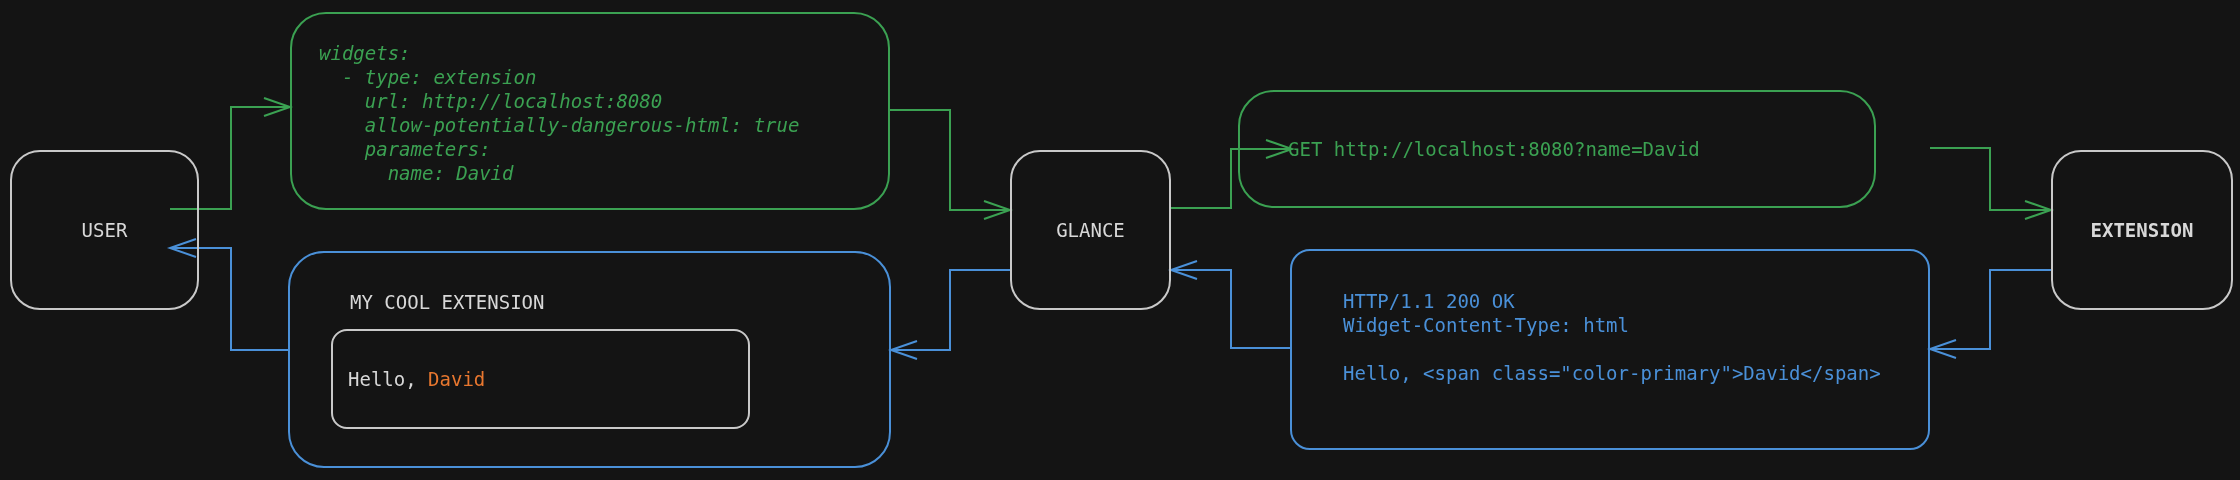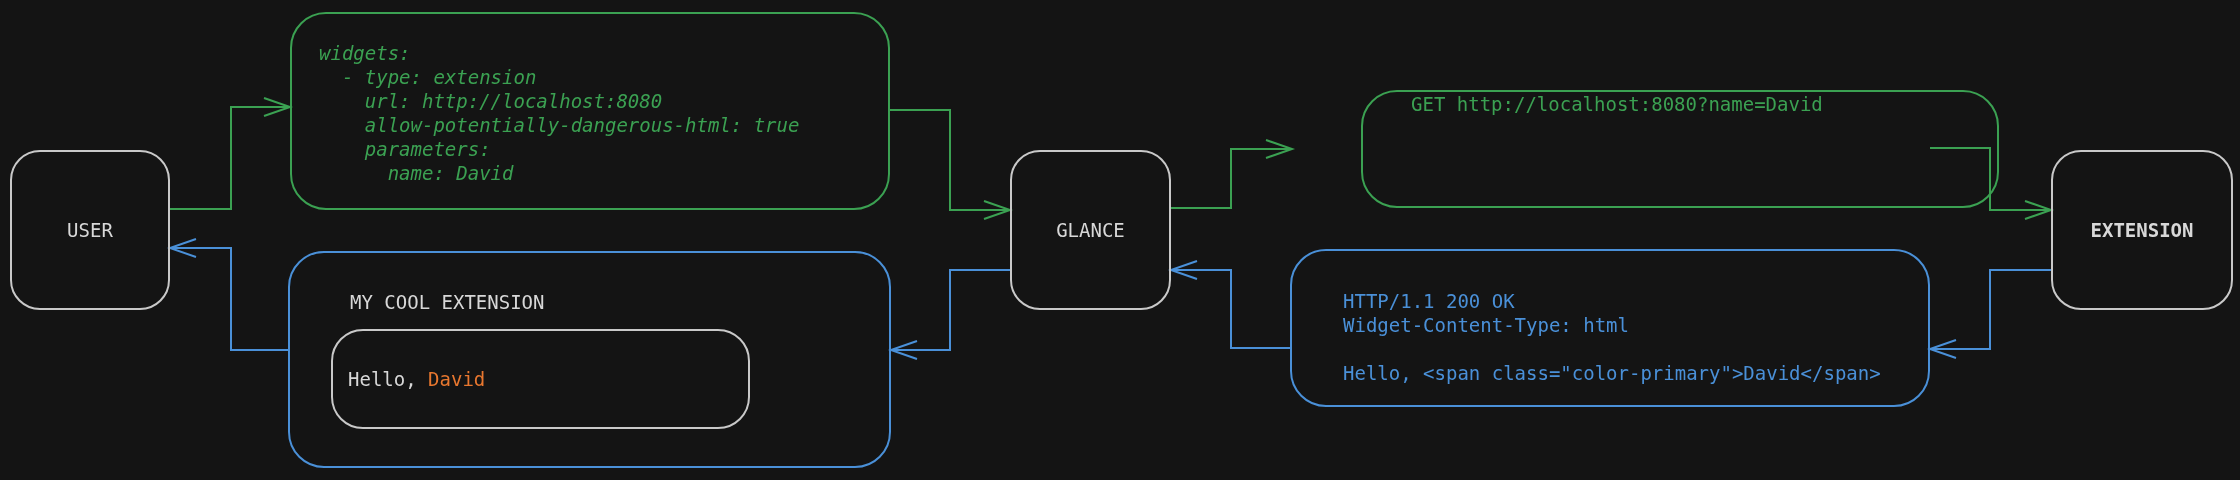--- a/index.html
+++ b/index.html
@@ -24,64 +24,65 @@
   }
   .node {
     position: absolute;
     border: 2px solid var(--gray-border);
     border-radius: 30px;
     display: flex;
     align-items: center;
     justify-content: center;
     color: var(--gray-text);
   }
-  #user-node      { left: 10px;   top: 150px; width: 160px; height: 160px; }
+  #user-node      { left: 10px;   top: 150px; width: 189px; height: 160px; }
   #glance-node    { left: 1010px; top: 150px; width: 161px; height: 160px; text-align: center; }
   #extension-node { left: 2051px; top: 150px; width: 182px; height: 160px; font-weight: bold; }
 
   .big-box {
     position: absolute;
     border-radius: 36px;
     border: 2px solid;
   }
   #config-box {
     left: 290px; top: 12px; width: 600px; height: 198px;
     border-color: var(--green);
     color: var(--green);
     padding: 27px 0 0 27px;
     font-style: italic;
   }
   #request-box {
-    left: 1361px; top: 90px; width: 638px; height: 118px;
+    left: 1238px; top: 90px; width: 638px; height: 118px;
     border-color: var(--green);
     color: var(--green);
-    display: flex; align-items: flex-start;
+    display: flex; align-items: center;
     padding-left: 48px;
   }
   #response-box {
-    left: 1290px; top: 249px; width: 640px; height: 158px;
+    left: 1290px; top: 249px; width: 640px; height: 201px;
     border-color: var(--blue);
     color: var(--blue);
     padding: 38px 0 7px 51px;
+    border-radius: 20px;
   }
   #widget-box {
     left: 288px; top: 251px; width: 603px; height: 217px;
     border-color: var(--blue);
     color: var(--gray-text);
     padding-left: 16px;
   }
   #widget-title {
     position: absolute; left: 60px; top: 37px;
     height: 24px; line-height: 24px; white-space: pre;
   }
   #widget-inner-box {
     position: absolute; left: 41px; top: 76px;
     width: 419px; height: 100px;
     border: 2px solid var(--gray-border);
-    border-radius: 32px;
+    border-radius: 16px;
     display: flex; align-items: center;
     padding-left: 15px;
   }
   .code-line { height: 24px; line-height: 24px; white-space: pre; }
   .greeting-prefix { color: var(--gray-text); white-space: pre; }
   .greeting-name { color: var(--orange); white-space: pre; }
 
   #edges {
     position: absolute; left: 0; top: 0;
     width: 2240px; height: 480px;

